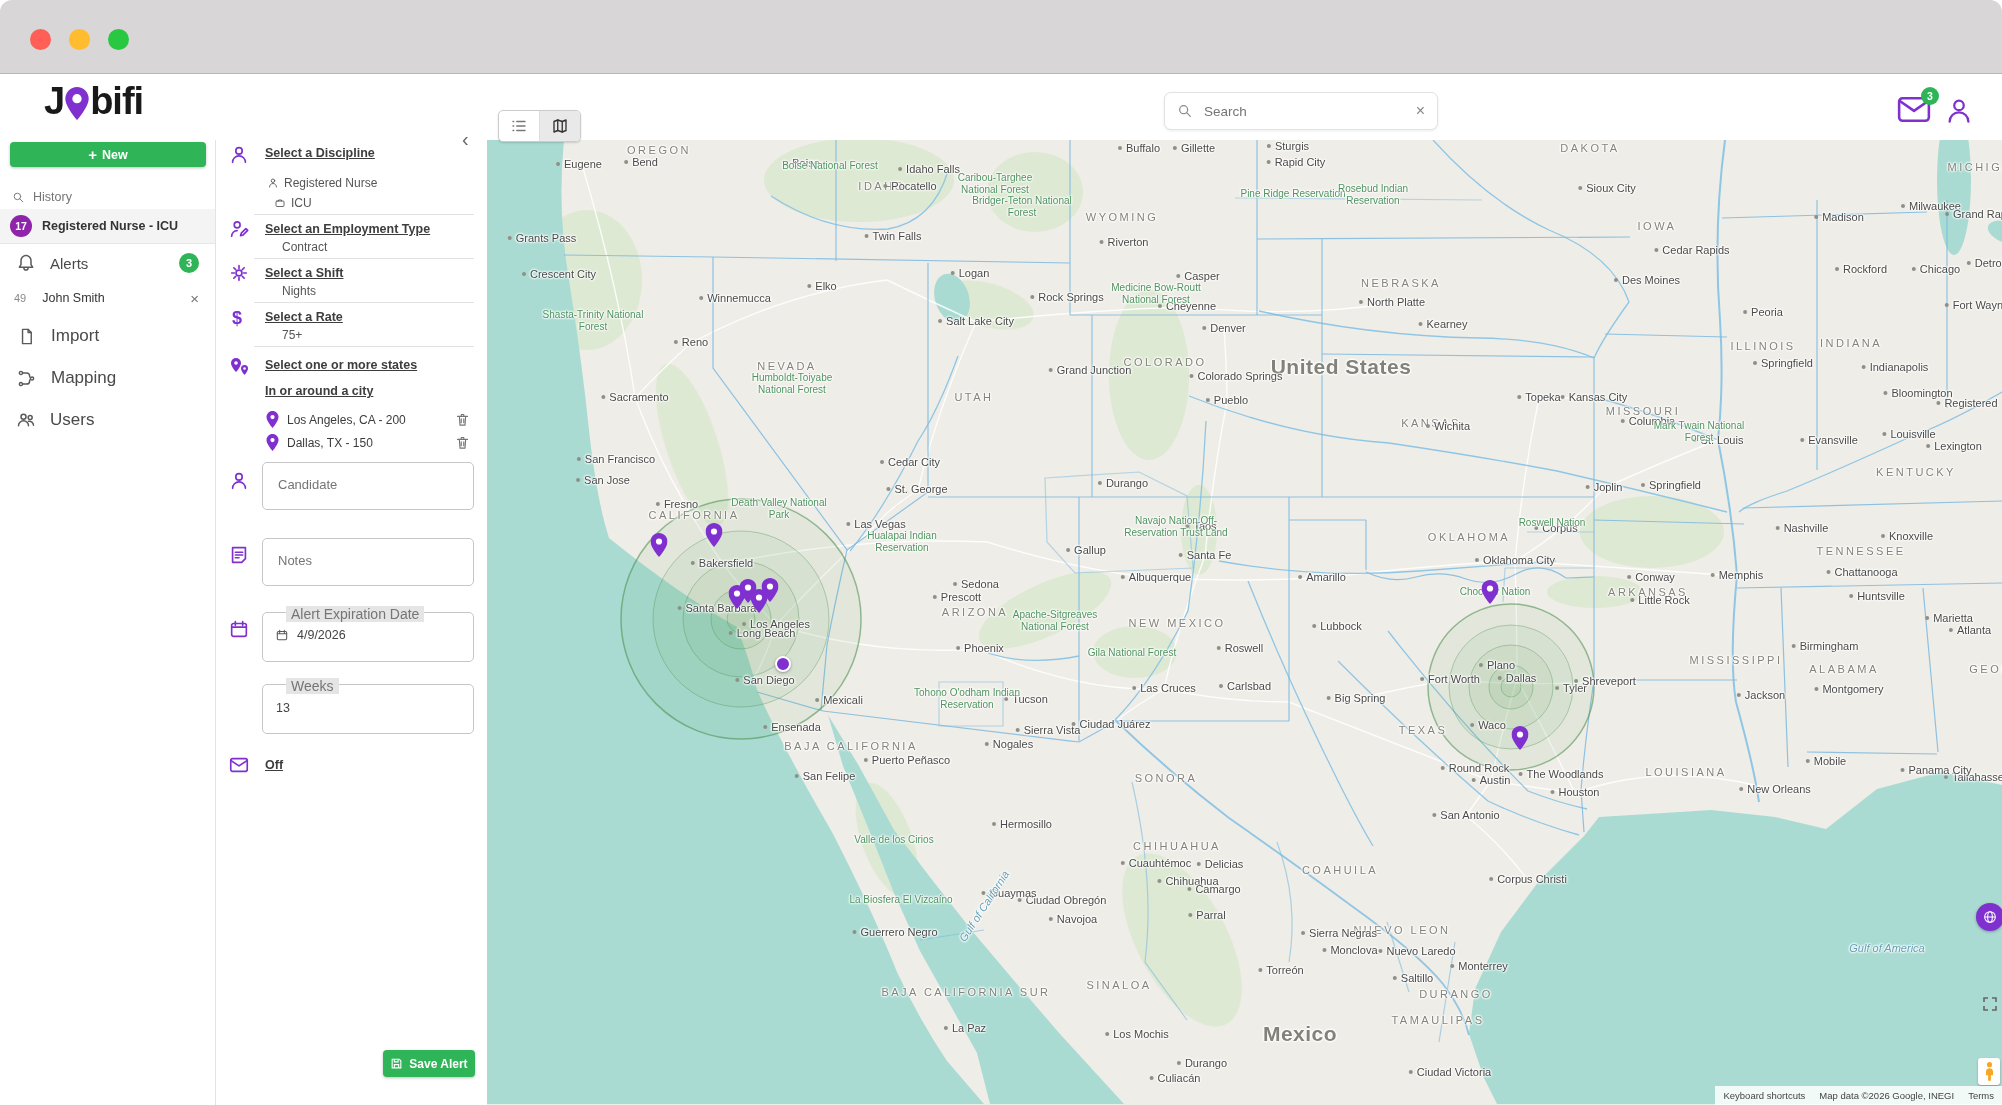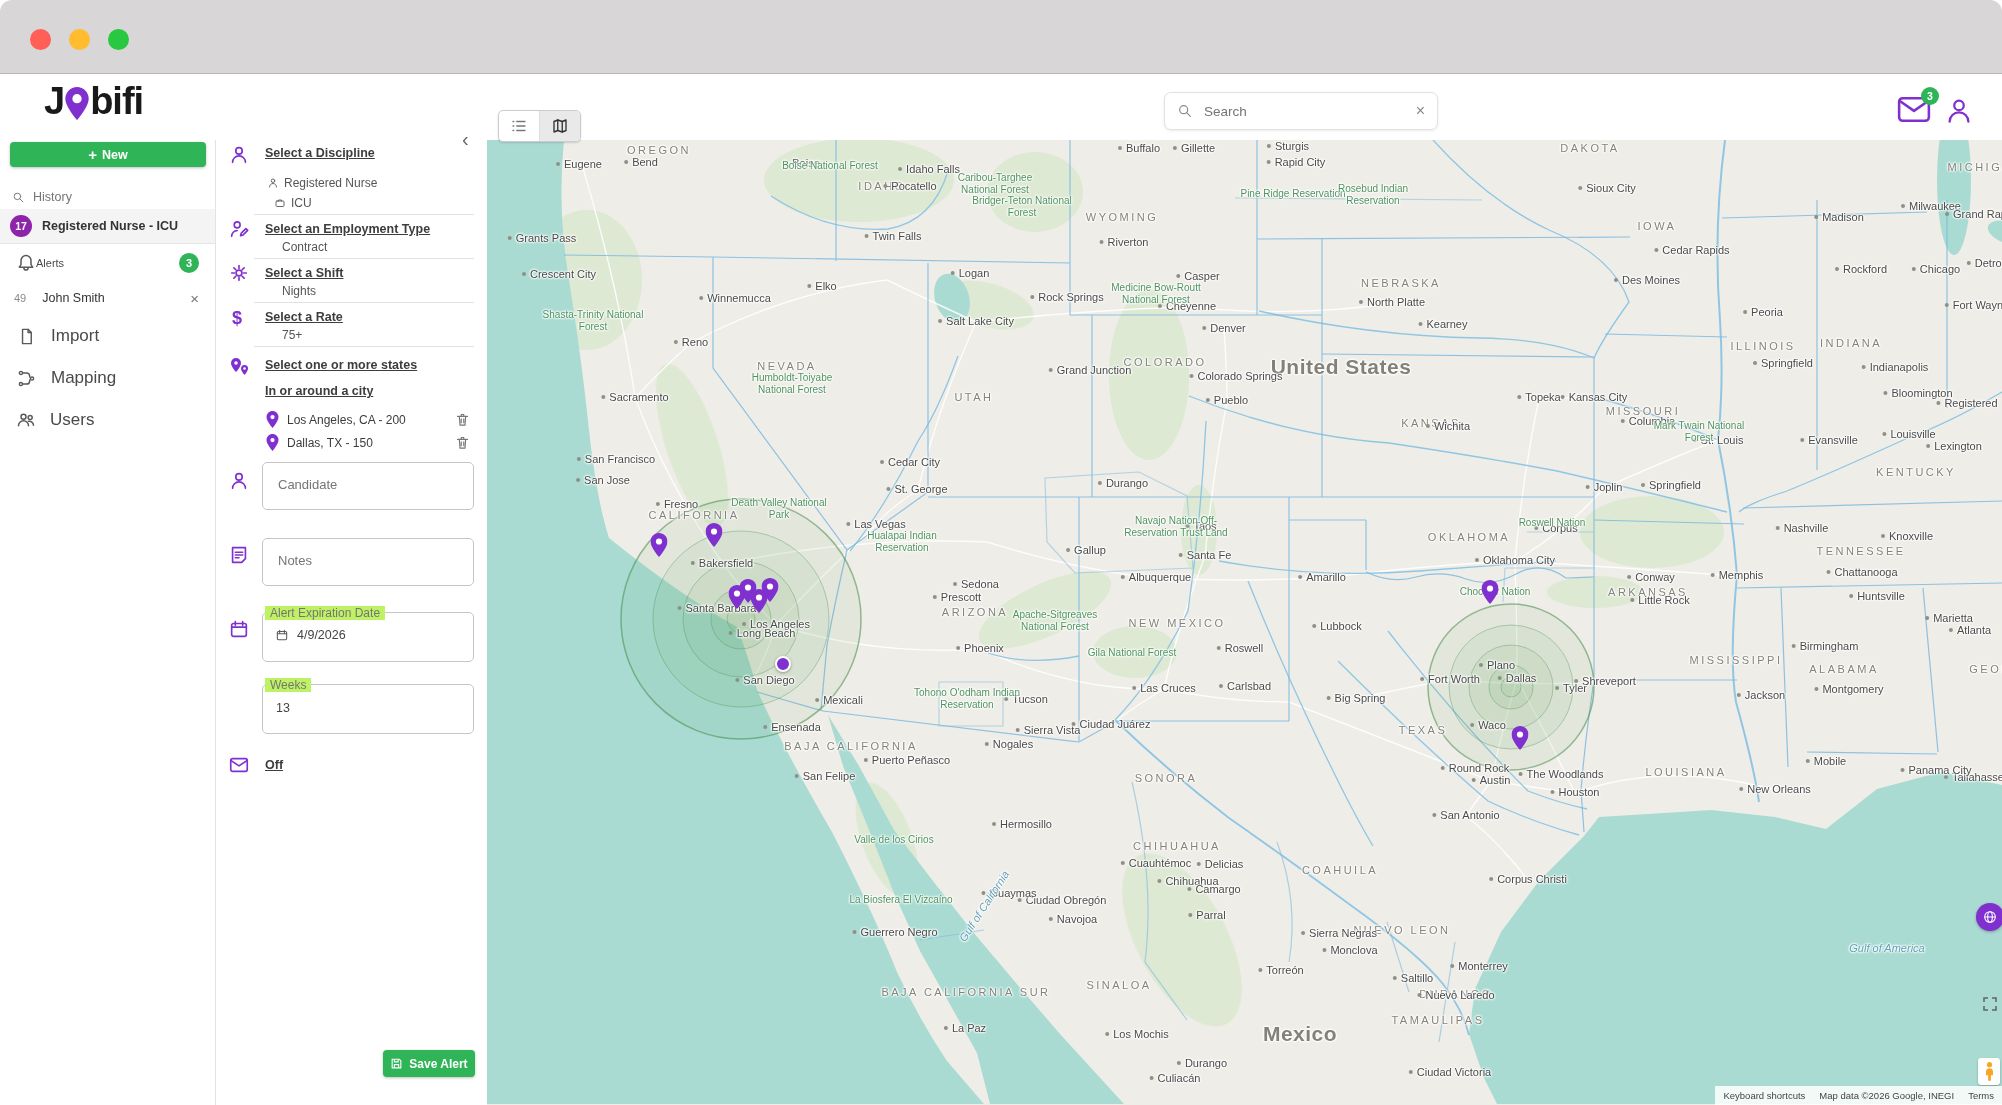--- a/index.html
+++ b/index.html
@@ -15,21 +15,21 @@
   .navrow{position:absolute;left:0;width:215px;display:flex;align-items:center}
   .navlabel{font-size:17px;color:#4a4a4a}
   .badge{border-radius:50%;color:#fff;display:flex;align-items:center;justify-content:center;font-weight:bold}
   
   .plink{font-size:12.5px;color:#3d3d3d;text-decoration:underline;font-weight:bold;position:absolute}
   .pval{font-size:12px;color:#555;position:absolute;display:flex;align-items:center;gap:5px}
   .pdiv{position:absolute;left:254px;width:220px;height:1px;background:#e2e2e2}
   .pbox{position:absolute;left:262px;width:210px;border:1px solid #c6c6c6;border-radius:5px;background:#fff}
   .pbox input{border:none;outline:none;width:180px;margin:13px 0 0 13px;font-size:13px;color:#666;
               font-family:"Liberation Sans",sans-serif;background:transparent}
-  .pbox .notch{position:absolute;top:-7px;left:2px;background:#bef264;padding:0 5px;font-size:12px;color:#757575}
+  .pbox .notch{position:absolute;top:-7px;left:23px;background:#e5e5e5;padding:0 5px;font-size:14px;color:#757575}
   .cityrow{position:absolute;left:266px;width:208px;height:23px;display:flex;align-items:center;font-size:12px;color:#3c3c3c}
   svg.sic{stroke:#5a5a5a;fill:none;stroke-width:1.8;stroke-linecap:round;stroke-linejoin:round}
   svg.pic{stroke:#7f30cf;fill:none;stroke-width:1.8;stroke-linecap:round;stroke-linejoin:round}
   
   #searchbox{position:absolute;left:1164px;top:92px;width:274px;height:38px;background:#fff;border:1px solid #e2e2e2;
              border-radius:7px;box-shadow:0 1px 3px rgba(0,0,0,.08);display:flex;align-items:center;padding:0 12px;box-sizing:border-box}
   #searchbox input{border:none;outline:none;flex:1;font-size:13.5px;color:#555;margin-left:9px;font-family:"Liberation Sans",sans-serif}
   
   #map{position:absolute;left:487px;top:140px;width:1515px;height:965px;background:#efede7;overflow:hidden}
   #map-label-layer{position:absolute;left:0;top:0;width:1515px;height:965px;z-index:5;pointer-events:none}
@@ -111,21 +111,21 @@
 <div class="navrow" style="top:209px;height:34px;background:#f4f4f4;border-bottom:1px solid #e6e6e6">
   <div class="badge" style="width:22px;height:22px;background:#8e24aa;font-size:10.5px;margin-left:10px">17</div>
   <span style="font-size:12.5px;font-weight:bold;color:#333;margin-left:10px">Registered Nurse - ICU</span>
 </div>
 
 <div class="navrow" style="top:247px;height:32px">
   <svg class="sic" width="20" height="20" viewBox="0 0 24 24" style="margin-left:16px">
     <path d="M12 3a6 6 0 0 0-6 6v5l-2 3h16l-2-3V9a6 6 0 0 0-6-6z"></path>
       <path d="M9.5 18a2.5 2.5 0 0 0 5 0"></path>
   </svg>
-  <span class="navlabel" style="font-size:11px">Alerts</span>
+  <span class="navlabel" style="margin-left:14px;font-size:15px">Alerts</span>
   <div class="badge" style="width:20px;height:20px;background:#2fb557;font-size:11px;margin-left:auto;margin-right:16px">3</div>
 </div>
 
 <div class="navrow" style="top:285px;height:26px">
   <span style="font-size:11px;color:#8a8a8a;margin-left:14px">49</span>
   <span style="font-size:12.5px;color:#333;margin-left:16px">John Smith</span>
   <span style="margin-left:auto;margin-right:16px;color:#777;font-size:15px">×</span>
 </div>
 
 <div class="navrow" style="top:320px;height:32px">
@@ -588,21 +588,21 @@
       <span class="lbl city" style="left: 992px; top: 826px;">Monterrey</span>
       <span class="lbl city" style="left: 794px; top: 830px;">Torreón</span>
       <span class="lbl city" style="left: 715px; top: 923px;">Durango</span>
       <span class="lbl city" style="left: 650px; top: 894px;">Los Mochis</span>
       <span class="lbl city" style="left: 688px; top: 938px;">Culiacán</span>
       <span class="lbl city" style="left: 575px; top: 760px;">Ciudad Obregón</span>
       <span class="lbl city" style="left: 586px; top: 779px;">Navojoa</span>
       <span class="lbl city" style="left: 522px; top: 753px;">Guaymas</span>
       <span class="lbl city" style="left: 522px; top: 604px;">Nogales</span>
       <span class="lbl city" style="left: 852px; top: 793px;">Sierra Negras</span>
-      <span class="lbl city" style="left: 969px; top: 811px; margin-top: 44px;">Nuevo Laredo</span>
+      <span class="lbl city" style="left: 930px; top: 811px;">Nuevo Laredo</span>
       <span class="lbl city" style="left: 963px; top: 932px;">Ciudad Victoria</span>
       <span class="lbl city" style="left: 478px; top: 888px;">La Paz</span>
       <span class="lbl city" style="left: 408px; top: 792px;">Guerrero Negro</span>
       <span class="lbl city" style="left: 305px; top: 587px;">Ensenada</span>
       <span class="lbl city" style="left: 352px; top: 560px;">Mexicali</span>
       <span class="lbl city" style="left: 338px; top: 636px;">San Felipe</span>
       <span class="lbl city" style="left: 420px; top: 620px;">Puerto Peñasco</span>
       <span class="lbl area" style="left: 343px; top: 26px;">Boise National Forest</span>
       <span class="lbl area" style="left: 508px; top: 43px;">Caribou-Targhee National Forest</span>
       <span class="lbl area" style="left: 535px; top: 66px;">Bridger-Teton National Forest</span>

